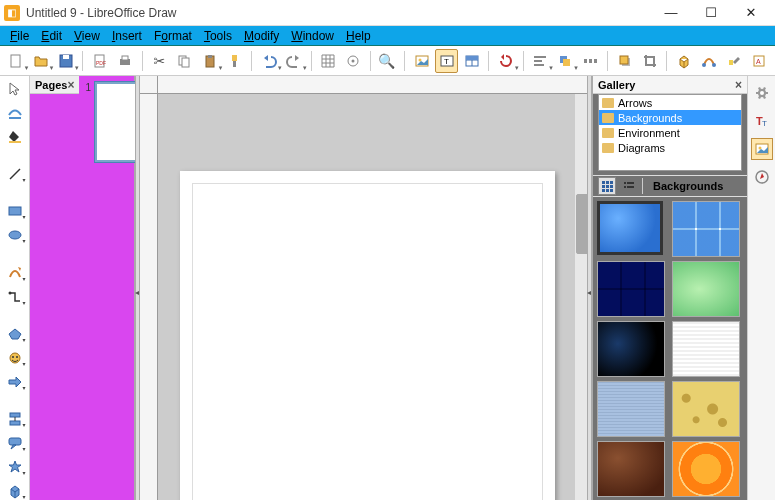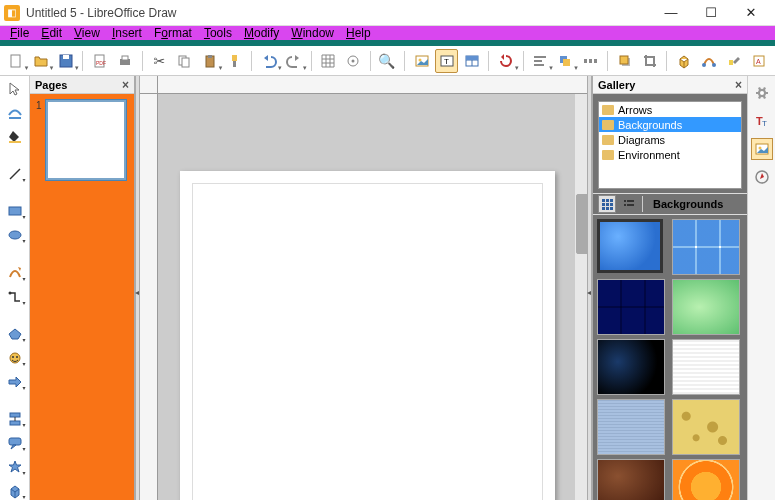--- a/index.html
+++ b/index.html
@@ -1,51 +1,51 @@
 <!DOCTYPE html>
 <html><head>
 <meta charset="utf-8">
 <style>
 * { box-sizing: border-box; margin: 0; padding: 0; font-family: "Segoe UI", Tahoma, sans-serif; }
 body { width: 775px; height: 500px; overflow: hidden; background: #f0f0f0; font-size: 11px; color: #000; }
 .titlebar { height: 26px; background: #fff; display: flex; align-items: center; padding: 0 4px; border-bottom: 1px solid #ddd; }
 .titlebar .icon { width: 16px; height: 16px; background: #f5a623; border-radius: 2px; margin-right: 6px; display: flex; align-items: center; justify-content: center; font-size: 10px; color: #fff; }
 .titlebar .title { flex: 1; font-size: 12px; color: #444; }
 .titlebar .winbtn { width: 40px; height: 24px; display: flex; align-items: center; justify-content: center; font-size: 13px; color: #222; cursor: pointer; }
-.menubar { height: 20px; background: #d946ef; display: flex; align-items: center; padding: 0 4px; border-bottom: 6px solid #0f766e; }
+.menubar { height: 20px; background: #0ea5e9; display: flex; align-items: center; padding: 0 4px; border-bottom: 1px solid #0f766e; }
 .menubar .menu { padding: 2px 6px; font-size: 12px; cursor: pointer; }
 .menubar .menu u { text-decoration: underline; }
 .toolbar { height: 30px; background: #fff; display: flex; align-items: center; padding: 0 4px; border-bottom: 1px solid #ccc; gap: 2px; }
 .tbtn { width: 24px; height: 24px; display: flex; align-items: center; justify-content: center; cursor: pointer; border: 1px solid transparent; border-radius: 2px; font-size: 14px; color: #555; position: relative; }
 .tbtn svg { width: 16px; height: 16px; }
 .tbtn .dd { position: absolute; right: -2px; bottom: 0; font-size: 7px; color: #666; }
 .sep { width: 1px; height: 20px; background: #ccc; margin: 0 3px; }
 .main { display: flex; height: 424px; }
 .lefttools { width: 30px; background: #fff; border-right: 1px solid #ccc; display: flex; flex-direction: column; align-items: center; padding-top: 4px; gap: 6px; }
 .ltool { width: 22px; height: 22px; display: flex; align-items: center; justify-content: center; cursor: pointer; border: 1px solid transparent; position: relative; }
 .ltool svg { width: 16px; height: 16px; }
 .ltool .dd { position: absolute; right: -1px; bottom: -1px; font-size: 6px; color: #444; }
-.pagespanel { width: 105px; background: #f97316; border-right: 1px solid #aaa; display: flex; flex-direction: column; }
+.pagespanel { width: 105px; background: #d946ef; border-right: 1px solid #aaa; display: flex; flex-direction: row; }
 .panelhead { height: 18px; background: #eee; display: flex; align-items: center; padding: 0 5px; font-weight: bold; font-size: 11px; border-bottom: 1px solid #ccc; }
 .panelhead .close { margin-left: auto; font-size: 12px; cursor: pointer; color: #555; }
 .pagethumb { margin: 6px; display: flex; }
 .pagethumb .num { width: 10px; font-size: 10px; color: #333; }
 .pagethumb .pg { width: 80px; height: 80px; background: #fff; border: 2px solid #7aa5c9; box-shadow: 0 0 0 1px #4a84b5; }
 .canvas { flex: 1; background: #ccc; position: relative; overflow: hidden; }
 .ruler-h { position: absolute; top: 0; left: 18px; right: 0; height: 18px; background: #f5f5f5; border-bottom: 1px solid #999; }
 .ruler-v { position: absolute; top: 18px; left: 0; bottom: 0; width: 18px; background: #f5f5f5; border-right: 1px solid #999; }
 .rulercorner { position: absolute; top: 0; left: 0; width: 18px; height: 18px; background: #f5f5f5; border-right: 1px solid #999; border-bottom: 1px solid #999; }
 .page { position: absolute; top: 95px; left: 40px; width: 375px; height: 500px; background: #fff; box-shadow: 2px 2px 5px rgba(0,0,0,0.3); }
 .page-inner { position: absolute; top: 12px; left: 12px; right: 12px; bottom: 12px; border: 1px solid #ddd; }
 .scrollv { position: absolute; right: 0; top: 18px; bottom: 0; width: 12px; background: #e8e8e8; }
 .scrollv .thumb { position: absolute; left: 1px; right: 1px; top: 100px; height: 60px; background: #aaa; border-radius: 2px; }
 .gallerypanel { width: 155px; background: #737373; border-left: 1px solid #aaa; display: flex; flex-direction: column; }
 .gallerypanel .panelhead { background: #f5f5f5; }
 .newtheme { margin: 4px 5px; height: 20px; background: #f8f8f8; border: 1px solid #bbb; display: flex; align-items: center; justify-content: center; font-size: 11px; cursor: pointer; }
-.themelist { margin: 7px 5px 4px 5px; border: 1px solid #999; height: 88px; overflow-y: auto; background: #fff; }
+.themelist { margin: 0 5px 4px 5px; border: 1px solid #999; height: 77px; overflow-y: auto; background: #fff; }
 .themeitem { height: 15px; display: flex; align-items: center; padding: 0 3px; font-size: 11px; cursor: pointer; gap: 4px; }
 .themeitem.selected { background: #3399ff; color: #fff; }
 .themeitem .folder { width: 12px; height: 10px; background: #e8c068; border-radius: 1px; flex-shrink: 0; }
 .viewbar { height: 22px; display: flex; align-items: center; padding: 0 5px; gap: 4px; border-top: 1px solid #ddd; border-bottom: 1px solid #ddd; }
 .viewbtn { width: 18px; height: 18px; display: flex; align-items: center; justify-content: center; cursor: pointer; border: 1px solid transparent; }
 .viewbtn.active { border-color: #888; background: #e0e0e0; }
 .viewbar .lbl { margin-left: 6px; font-weight: bold; font-size: 11px; }
 .thumbgrid { flex: 1; overflow-y: auto; padding: 4px; display: grid; grid-template-columns: 1fr 1fr; gap: 4px; }
 .thumb { width: 68px; height: 56px; border: 1px solid #aaa; cursor: pointer; }
 .thumb.sel { border: 3px solid #333; width: 66px; height: 54px; }
@@ -53,21 +53,21 @@
 .rstool { width: 22px; height: 22px; display: flex; align-items: center; justify-content: center; cursor: pointer; border: 1px solid transparent; }
 .rstool.active { border-color: #c09040; background: #ffe8b0; }
 .splitter { width: 5px; background: #ddd; cursor: col-resize; border-left: 1px solid #aaa; border-right: 1px solid #aaa; position: relative; }
 .splitter::after { content: "◂"; position: absolute; top: 50%; left: -1px; font-size: 8px; color: #555; }
 </style>
 </head>
 <body>
 
 <div class="titlebar">
   <div class="icon">◧</div>
-  <div class="title">Untitled 5 - LibreOffice Draw</div>
+  <div class="title">Untitled 9 - LibreOffice Draw</div>
   <div class="winbtn">—</div>
   <div class="winbtn">☐</div>
   <div class="winbtn">✕</div>
 </div>
 
 <div class="menubar">
   <div class="menu"><u>F</u>ile</div>
   <div class="menu"><u>E</u>dit</div>
   <div class="menu"><u>V</u>iew</div>
   <div class="menu"><u>I</u>nsert</div>
@@ -396,25 +396,25 @@
         <div class="themeitem">
           <div class="folder"></div>
           <span>Arrows</span>
         </div>
         <div class="themeitem selected">
           <div class="folder"></div>
           <span>Backgrounds</span>
         </div>
         <div class="themeitem">
           <div class="folder"></div>
-          <span>Diagrams</span>
+          <span>Environment</span>
         </div>
         <div class="themeitem">
           <div class="folder"></div>
-          <span>Environment</span>
+          <span>Diagrams</span>
         </div>
       </div>
     <div class="viewbar">
       <div class="viewbtn active">
           <svg width="12" height="12" viewBox="0 0 12 12">
             <rect x="1" y="1" width="3" height="3" fill="#3060a0"></rect>
             <rect x="5" y="1" width="3" height="3" fill="#3060a0"></rect>
             <rect x="9" y="1" width="3" height="3" fill="#3060a0"></rect>
             <rect x="1" y="5" width="3" height="3" fill="#3060a0"></rect>
             <rect x="5" y="5" width="3" height="3" fill="#3060a0"></rect>

